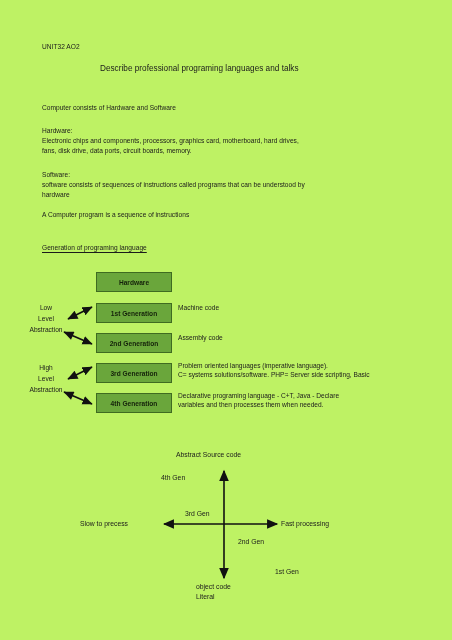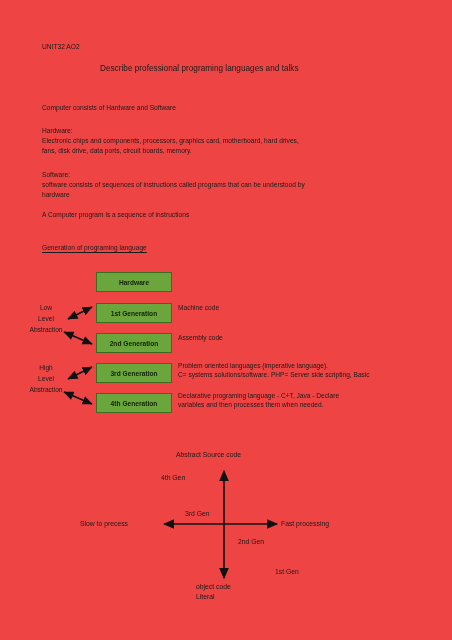--- a/index.html
+++ b/index.html
@@ -14,21 +14,21 @@
     position: relative;
     overflow: hidden;
     font-family: "Liberation Sans", sans-serif;
     color: #1a1a1a;
     -webkit-font-smoothing: antialiased;
   }
 
   .page {
     position: absolute;
     inset: 0;
-    background: #ef4444;
+    background: #bef264;
   }
 
   
   .txt {
     position: absolute;
     font-size: 6.6px;
     line-height: 9.6px;
     color: #1b1b1b;
     white-space: pre;
     letter-spacing: 0.02px;

